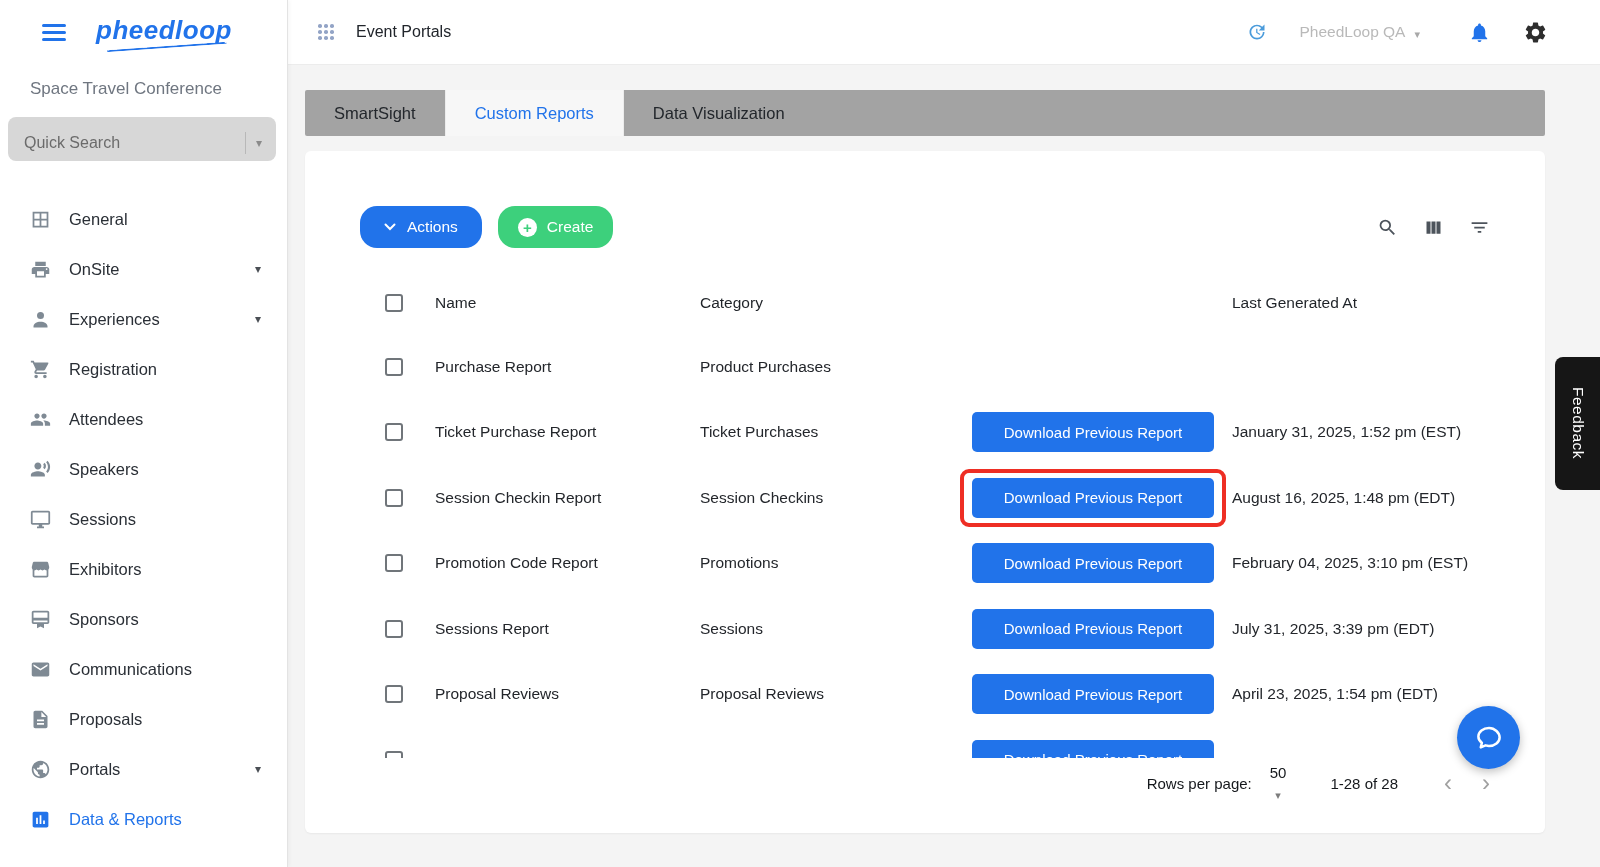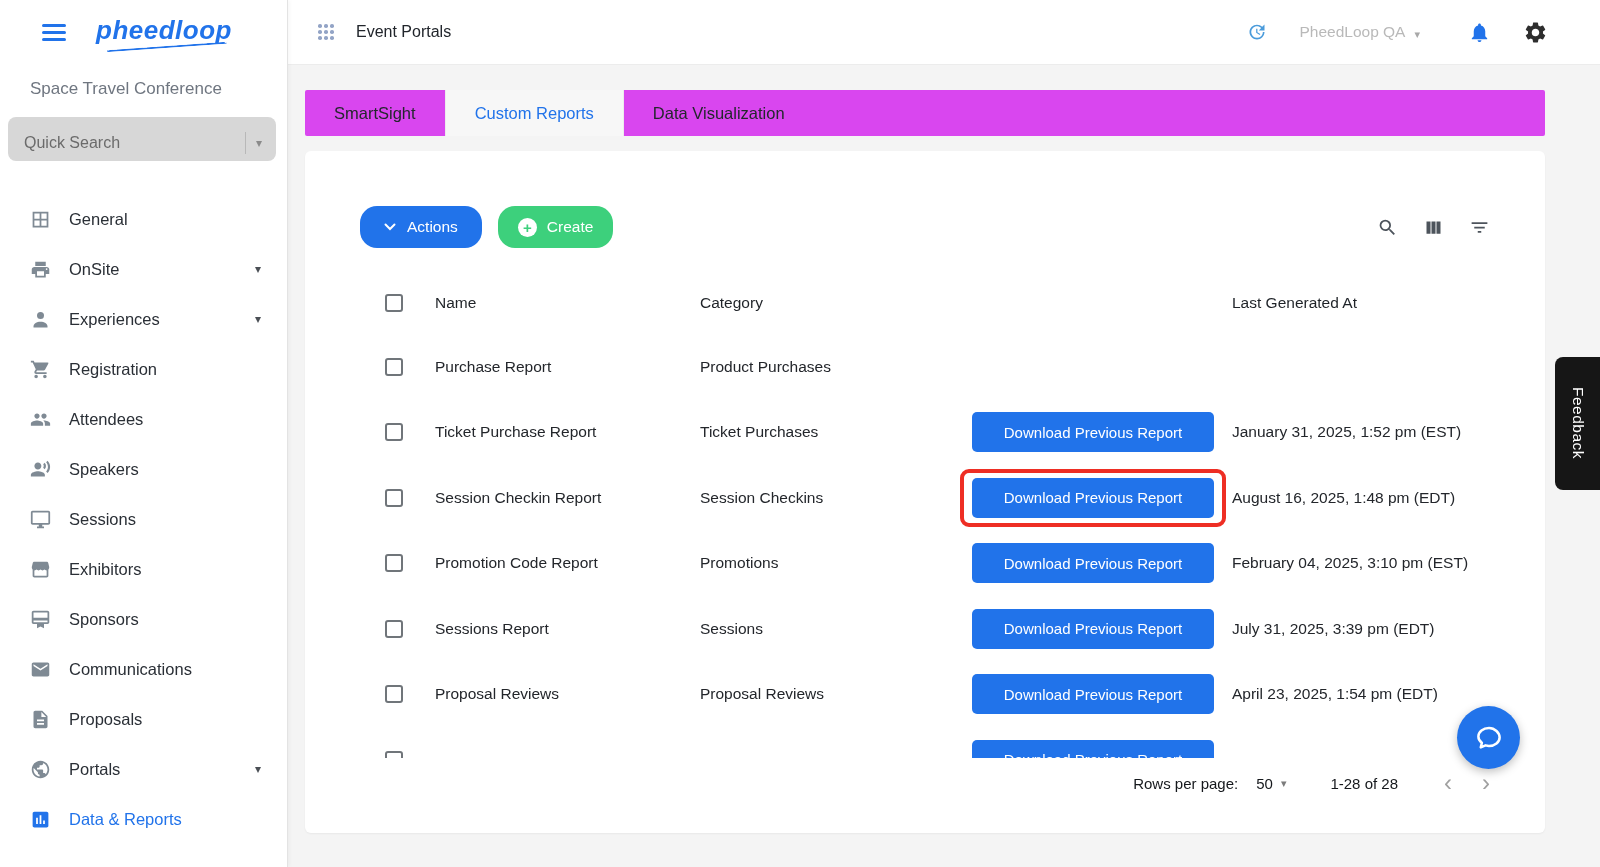--- a/index.html
+++ b/index.html
@@ -53,21 +53,21 @@
   .account{display:flex;align-items:flex-end;gap:9px;margin-left:32px;color:#b9b9b9;font-size:15.5px;cursor:pointer;}
   .acct-caret{color:#a8a8a8;font-size:11px;}
   .acct-caret::before{content:"▾";}
   .bell-btn{margin-left:48px;color:var(--accent);cursor:pointer;}
   .bell-btn svg{width:23px;height:23px;}
   .gear-btn{margin-left:32px;color:#2e2e2e;cursor:pointer;}
   .gear-btn svg{width:25px;height:25px;}
 
   
   .main{position:fixed;left:288px;top:65px;right:0;bottom:0;padding:25px 55px 0 17px;}
-  .tabbar{background:#d946ef;height:46px;display:flex;border-radius:2px;}
+  .tabbar{background:#a3a3a3;height:46px;display:flex;border-radius:2px;}
   .tab{padding:0 29px;line-height:46px;font-size:16.5px;color:#23272c;cursor:pointer;white-space:nowrap;}
   .tab:not(:last-child){border-right:1px solid #ececec;}
   .tab.selected{color:var(--accent);background:#f7f7f7;}
 
   .card{background:#fff;margin-top:15px;height:682px;border-radius:6px;position:relative;
     box-shadow:0 1px 2px rgba(0,0,0,.05);overflow:hidden;}
 
   .toolbar{display:flex;align-items:center;padding:55px 55px 0 55px;}
   .btn{display:flex;align-items:center;border:none;border-radius:17px;height:42px;color:#fff;
     font-size:15.5px;font-weight:500;font-family:inherit;cursor:pointer;}
@@ -87,21 +87,21 @@
   .trow{height:65.5px;font-size:15.5px;color:#23262b;}
   .cell-check{padding-left:80px;}
   .checkbox{display:block;width:18px;height:18px;border:2px solid #70757a;border-radius:3px;background:#fff;cursor:pointer;}
   .btn-wrap{display:inline-block;border:4px solid transparent;border-radius:9px;padding:5px 8px;}
   .btn-wrap.highlighted{border-color:var(--red);}
   .dl-btn{width:242px;height:40px;background:var(--accent);color:#fff;border:none;border-radius:5px;
     font-size:15px;font-weight:500;font-family:inherit;cursor:pointer;}
 
   .tfoot{position:absolute;top:612px;left:55px;right:55px;height:40px;
     display:flex;align-items:center;justify-content:flex-end;font-size:15px;color:#15181c;}
-  .rpp-value{margin-left:18px;display:flex;align-items:center;gap:8px;cursor:pointer;}
+  .rpp-value{margin-left:18px;display:flex;align-items:center;gap:8px;cursor:pointer;flex-direction:column;}
   .rpp-caret{color:#7c7c7c;font-size:11px;}
   .rpp-caret::before{content:"▾";}
   .range{margin-left:44px;}
   .pg-prev,.pg-next{color:#a0a0a0;font-size:24px;line-height:1;cursor:pointer;}
   .pg-prev{margin-left:46px;}
   .pg-prev::before{content:"‹";}
   .pg-next{margin-left:30px;}
   .pg-next::before{content:"›";}
 
   

